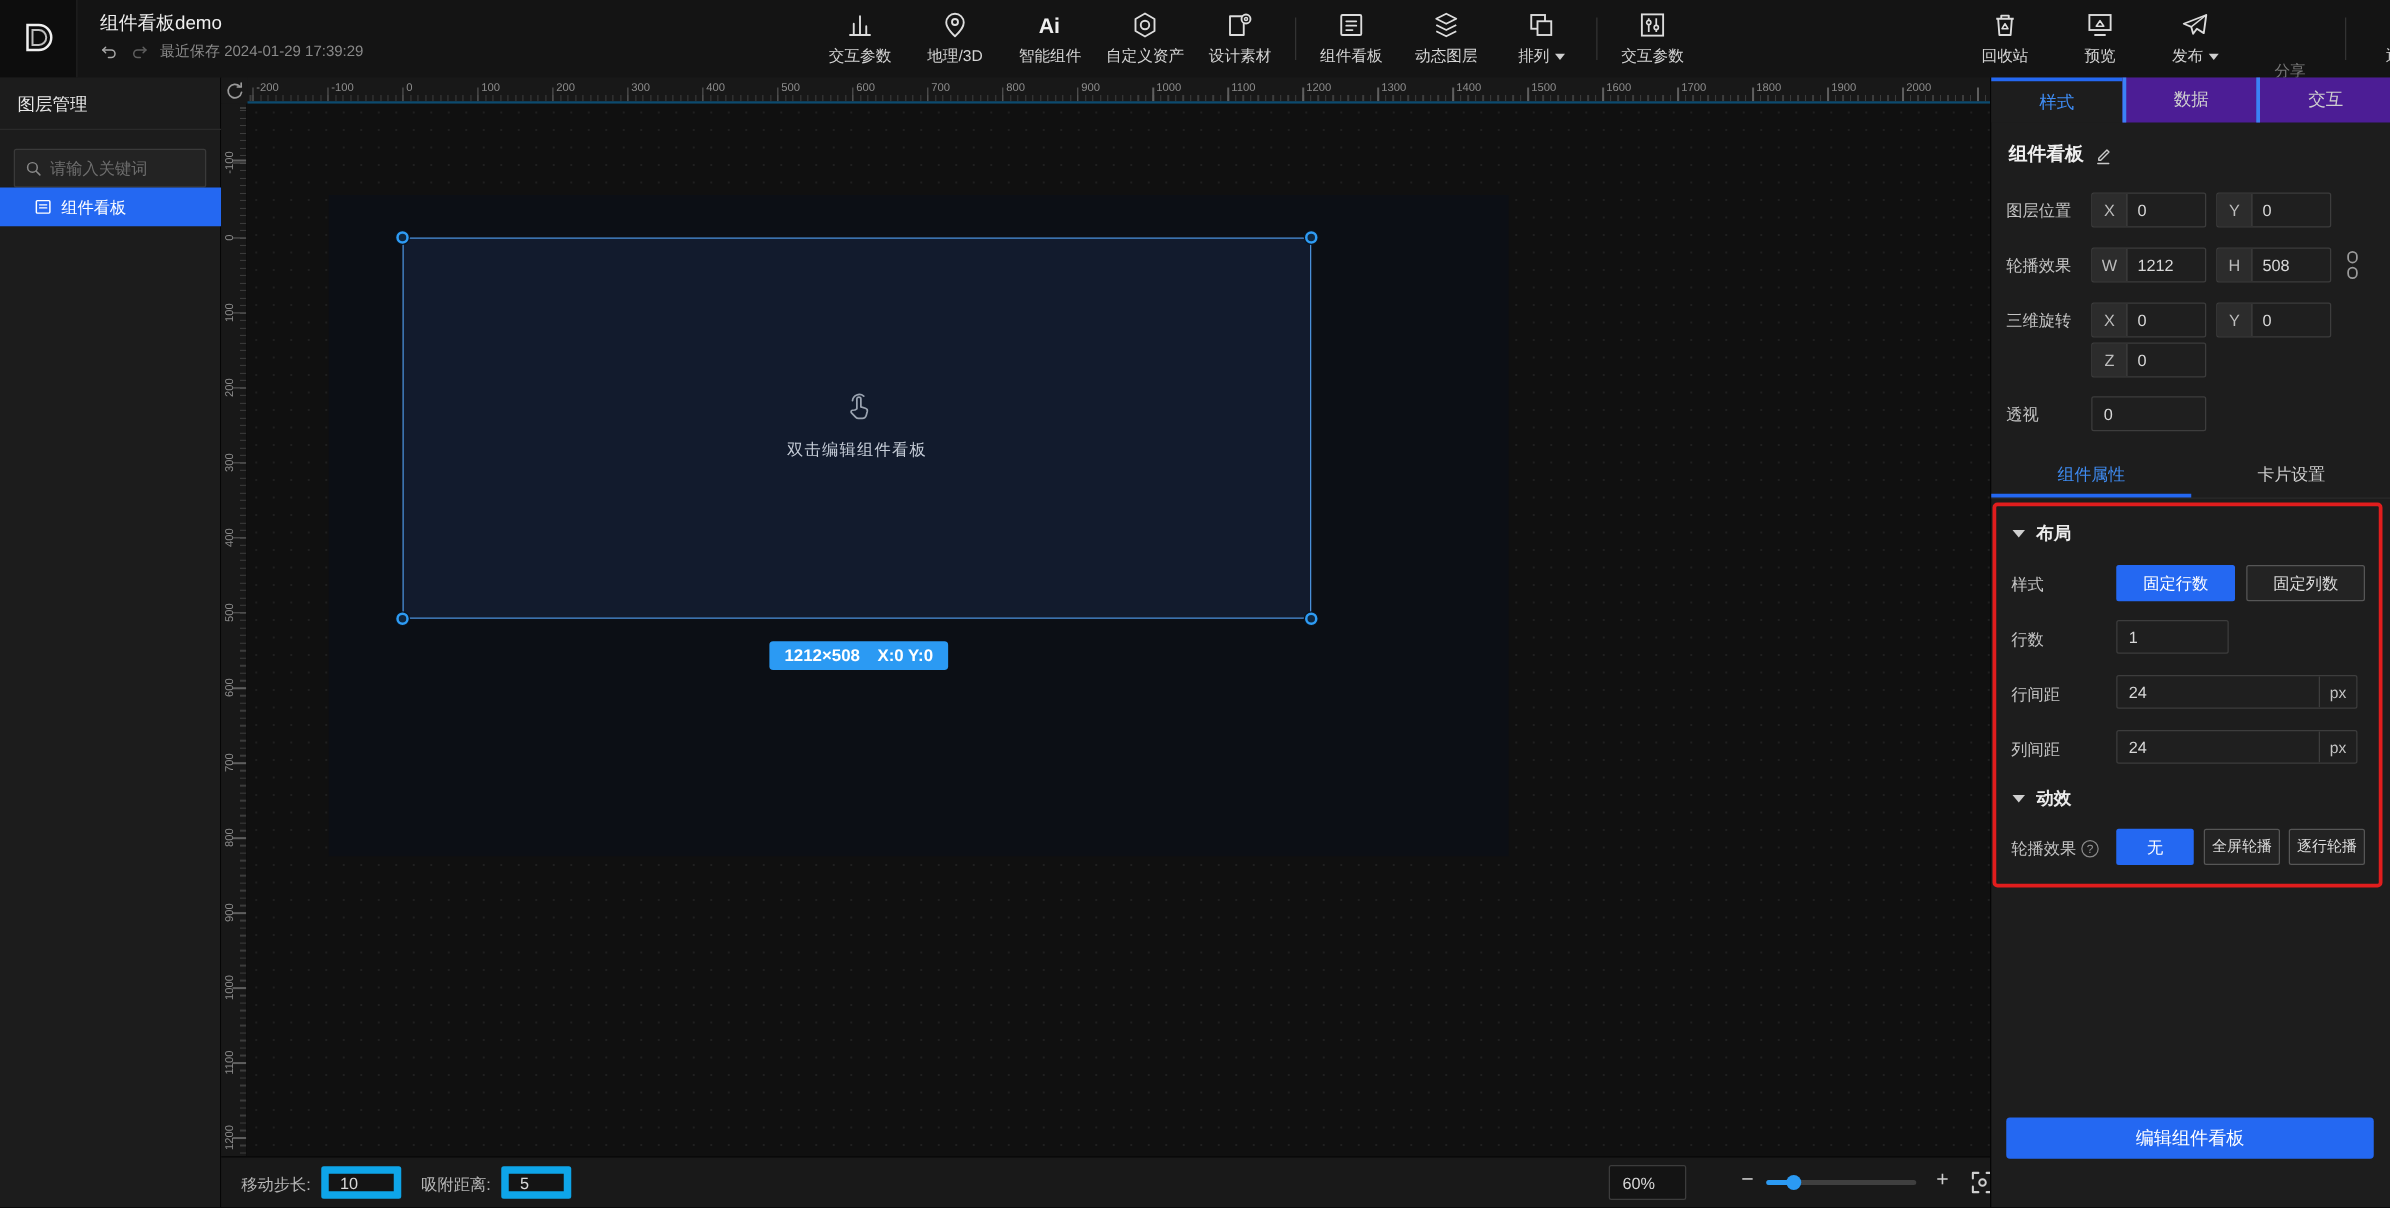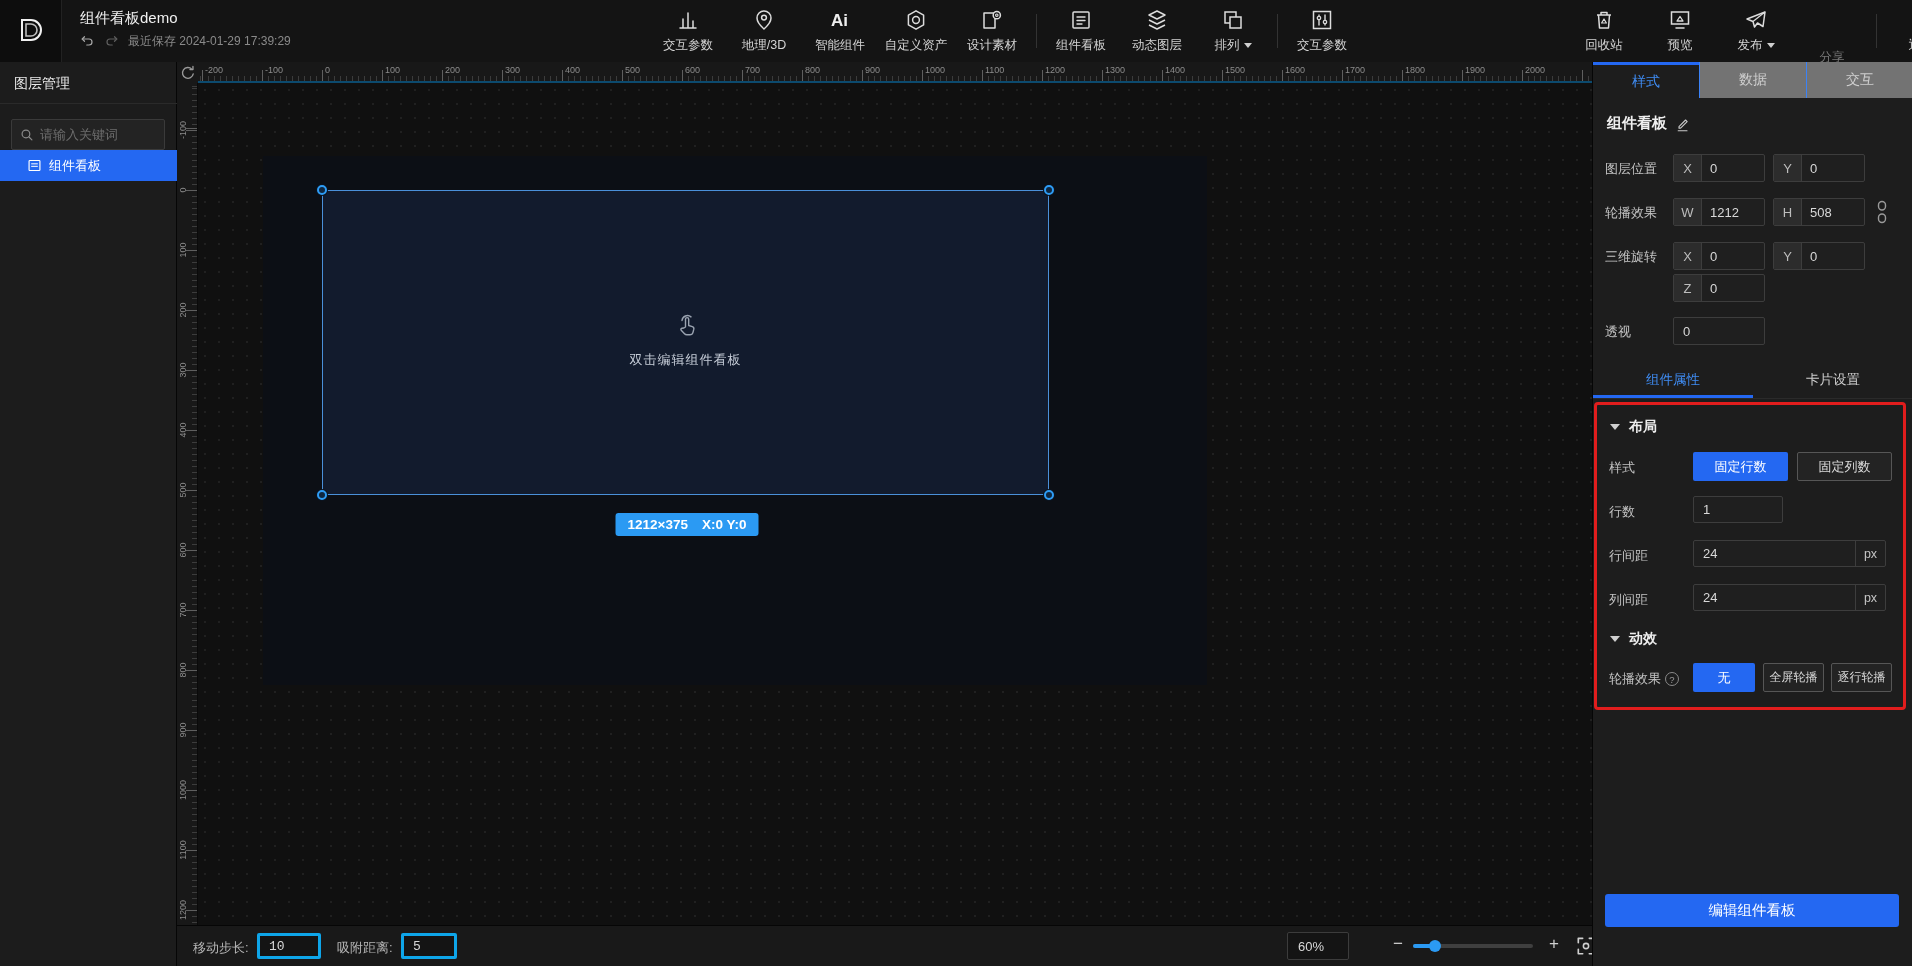--- a/index.html
+++ b/index.html
@@ -9,21 +9,21 @@
     background:#161616; color:#d8d8d8;
     font-family:"Liberation Sans","DejaVu Sans",sans-serif; font-size:13px;
   }
   .abs { position:absolute; }
   svg { display:block; }
 
   
   .header { left:0; top:0; width:1912px; height:74px; background:#141414; border-bottom:1px solid #060606; }
   .logo-box { left:0; top:0; width:62px; height:62px; background:#0d0d0d; display:flex; align-items:center; justify-content:center; border-right:1px solid #222; }
   .doc-title { left:80px; top:9px; font-size:15px; color:#f0f0f0; }
-  .save-row { left:80px; top:33px; display:flex; gap:9px; color:#8a8a8a; font-size:12px; }
+  .save-row { left:80px; top:33px; display:flex; align-items:center; gap:9px; color:#8a8a8a; font-size:12px; }
   .hicon-btn { display:flex; flex-direction:column; align-items:center; justify-content:center; gap:5px; width:76px; height:62px; cursor:pointer; color:#dcdcdc; }
   .hicon-btn .lbl { font-size:12.5px; color:#d4d4d4; white-space:nowrap; display:flex; align-items:center; gap:4px; }
   .toolbar { left:650px; top:0; display:flex; align-items:center; height:62px; }
   .actions { left:1566px; top:0; display:flex; align-items:center; height:62px; }
   .vdiv { width:1px; height:34px; background:#333; margin:0 6px; }
   .caret-down { width:0; height:0; border-left:4px solid transparent; border-right:4px solid transparent; border-top:5px solid #cfcfcf; display:inline-block; }
   .dim { color:#777 !important; }
   .dim .lbl { color:#777;margin-top:48px; }
 
   
@@ -51,32 +51,32 @@
   .artboard { left:65px; top:73px; width:944px; height:529px; background:#0c0f15; }
   .component { left:124px; top:107px; width:727px; height:305px; background:#121b2d; border:1px solid #4a90d9; }
   .handle { position:absolute; width:10px; height:10px; border-radius:50%; background:#0f2740; border:2px solid #2e9cf5; box-shadow:0 0 0 1px #0b1420; }
   .hint-text { position:absolute; left:0; top:160px; width:100%; text-align:center; color:#c6cdd8; font-size:13px; letter-spacing:1px; }
   .tap-icon { position:absolute; left:349px; top:120px; }
   .size-badge { left:489px; top:430px; transform:translateX(-50%); background:#2b9af3; color:#fff; border-radius:3px; padding:4px 12px; font-size:13.5px; font-weight:bold; display:inline-flex; gap:14px; white-space:nowrap; }
 
   
   .bottombar { left:0; top:863px; width:1415px; height:41px; background:#191919; border-top:1px solid #060606; }
   .bb-label { position:absolute; top:13px; color:#b5b5b5; font-size:13px; }
-  .bb-input { position:absolute; top:7px; height:26px; background:#141414; border:3px solid #0ea5e9; border-radius:2px; color:#d8d8d8; font-size:13px; padding-left:9px; font-family:Liberation Mono, monospace; outline:0; }
+  .bb-input { position:absolute; top:7px; height:26px; background:#141414; border:6px solid #0ea5e9; border-radius:2px; color:#d8d8d8; font-size:13px; padding-left:9px; font-family:Liberation Sans, sans-serif; outline:0; }
   .zoom-box { left:1110px; top:6px; width:62px; height:28px; background:#141414; border:1px solid #3c3c3c; border-radius:2px; display:flex; align-items:center; padding-left:10px; font-size:13px; color:#d8d8d8; cursor:pointer; }
   .zslider-minus, .zslider-plus { position:absolute; top:8px; width:18px; height:24px; color:#cfcfcf; font-size:17px; text-align:center; cursor:pointer; }
   .ztrack { left:1236px; top:18px; width:120px; height:4px; background:#3f3f3f; border-radius:2px; }
   .zfill { position:absolute; left:0; top:0; height:4px; width:22px; background:#2b9af3; border-radius:2px; }
   .zdot { position:absolute; left:16px; top:-4px; width:12px; height:12px; border-radius:50%; background:#2b9af3; cursor:pointer; }
   .fit-btn { left:1398px; top:9px; width:22px; height:22px; cursor:pointer; }
 
   
   .inspector { left:1592px; top:62px; width:320px; height:904px; background:#1d1d1d; border-left:1px solid #060606; }
   .tabbar { left:0; top:0; width:320px; height:36px; display:flex; }
-  .tab { flex:1; display:flex; align-items:center; justify-content:center; font-size:14px; color:#cfcfcf; background:#737373; border-left:1px solid #3b82f6; cursor:pointer; }
+  .tab { flex:1; display:flex; align-items:center; justify-content:center; font-size:14px; color:#cfcfcf; background:#4c1d95; border-left:3px solid #3b82f6; cursor:pointer; }
   .tab:first-child { border-left:0; }
   .tab.active { background:#1d1d1d; color:#3f8cf3; border-top:3px solid #2468f2; }
   .name-row { left:14px; top:52px; display:flex; align-items:center; gap:8px; font-size:15px; font-weight:bold; color:#f0f0f0; }
   .form-label { position:absolute; left:12px; color:#c4c4c4; font-size:13px; }
   .igroup { position:absolute; height:28px; display:flex; background:#1f1f1f; border:1px solid #3d3d3d; border-radius:2px; overflow:hidden; }
   .iprefix { width:28px; background:#2c2c2c; border-right:1px solid #3d3d3d; display:flex; align-items:center; justify-content:center; color:#bdbdbd; font-size:13px; }
   .igroup input { flex:1; min-width:0; background:transparent; border:0; outline:0; color:#d8d8d8; font-size:13px; padding-left:8px; font-family:inherit; }
   .isuffix { width:30px; border-left:1px solid #3d3d3d; display:flex; align-items:center; justify-content:center; color:#c4c4c4; font-size:12.5px; }
   .link-btn { left:281px; top:2px; position:absolute; cursor:pointer; }
   .subtabs { left:0; top:303px; width:320px; height:34px; display:flex; border-bottom:1px solid #2a2a2a; }
@@ -319,21 +319,21 @@
           <path d="M10 9.5a5.5 5.5 0 0 1 9-3.6" fill="none" stroke="#9aa3b0" stroke-width="1.4" stroke-linecap="round"></path>
           <path d="M13.5 16V8.2a1.6 1.6 0 0 1 3.2 0v6.3l3.6 1.1a2.2 2.2 0 0 1 1.5 2.6l-.8 3.1a3.2 3.2 0 0 1-3.1 2.4h-3.1a3.2 3.2 0 0 1-2.3-1l-3.3-3.4c-.7-.7-.3-1.9.7-2.1l2-.2z" fill="none" stroke="#9aa3b0" stroke-width="1.4" stroke-linejoin="round"></path>
         </svg>
         <div class="hint-text">双击编辑组件看板</div>
         <div class="handle" style="left:-6px;top:-6px;"></div>
         <div class="handle" style="right:-6px;top:-6px;"></div>
         <div class="handle" style="left:-6px;bottom:-6px;"></div>
         <div class="handle" style="right:-6px;bottom:-6px;"></div>
       </div>
       <div class="abs size-badge">
-        <span>1212×375</span>
+        <span>1212×508</span>
         <span>X:0 Y:0</span>
       </div>
     </div>
 
     <div class="abs bottombar">
       <span class="bb-label" style="left:16px;">移动步长:</span>
       <input class="bb-input" style="left: 80px; width: 64px;" value="10">
       <span class="bb-label" style="left:160px;">吸附距离:</span>
       <input class="bb-input" style="left: 224px; width: 56px;" value="5">
       <div class="abs zoom-box">

